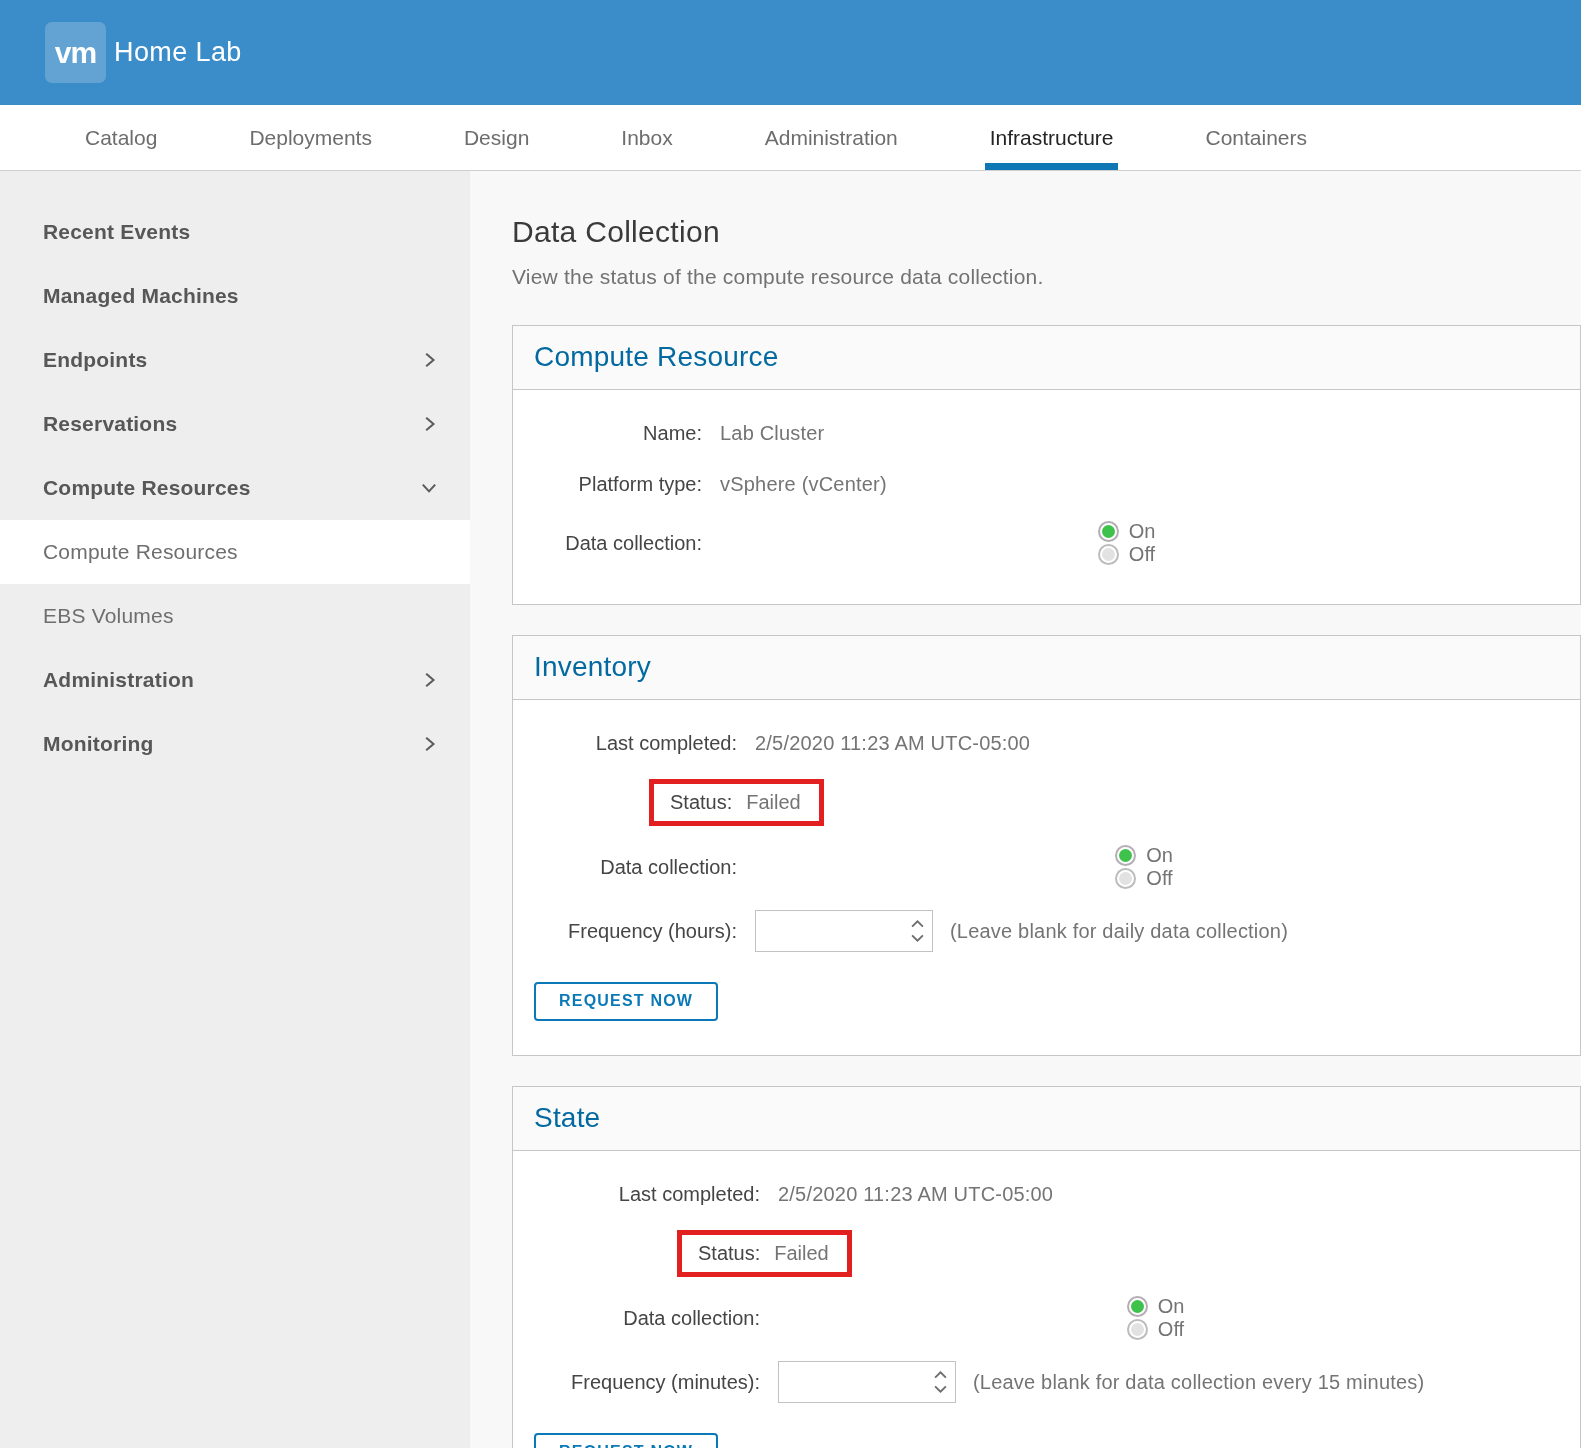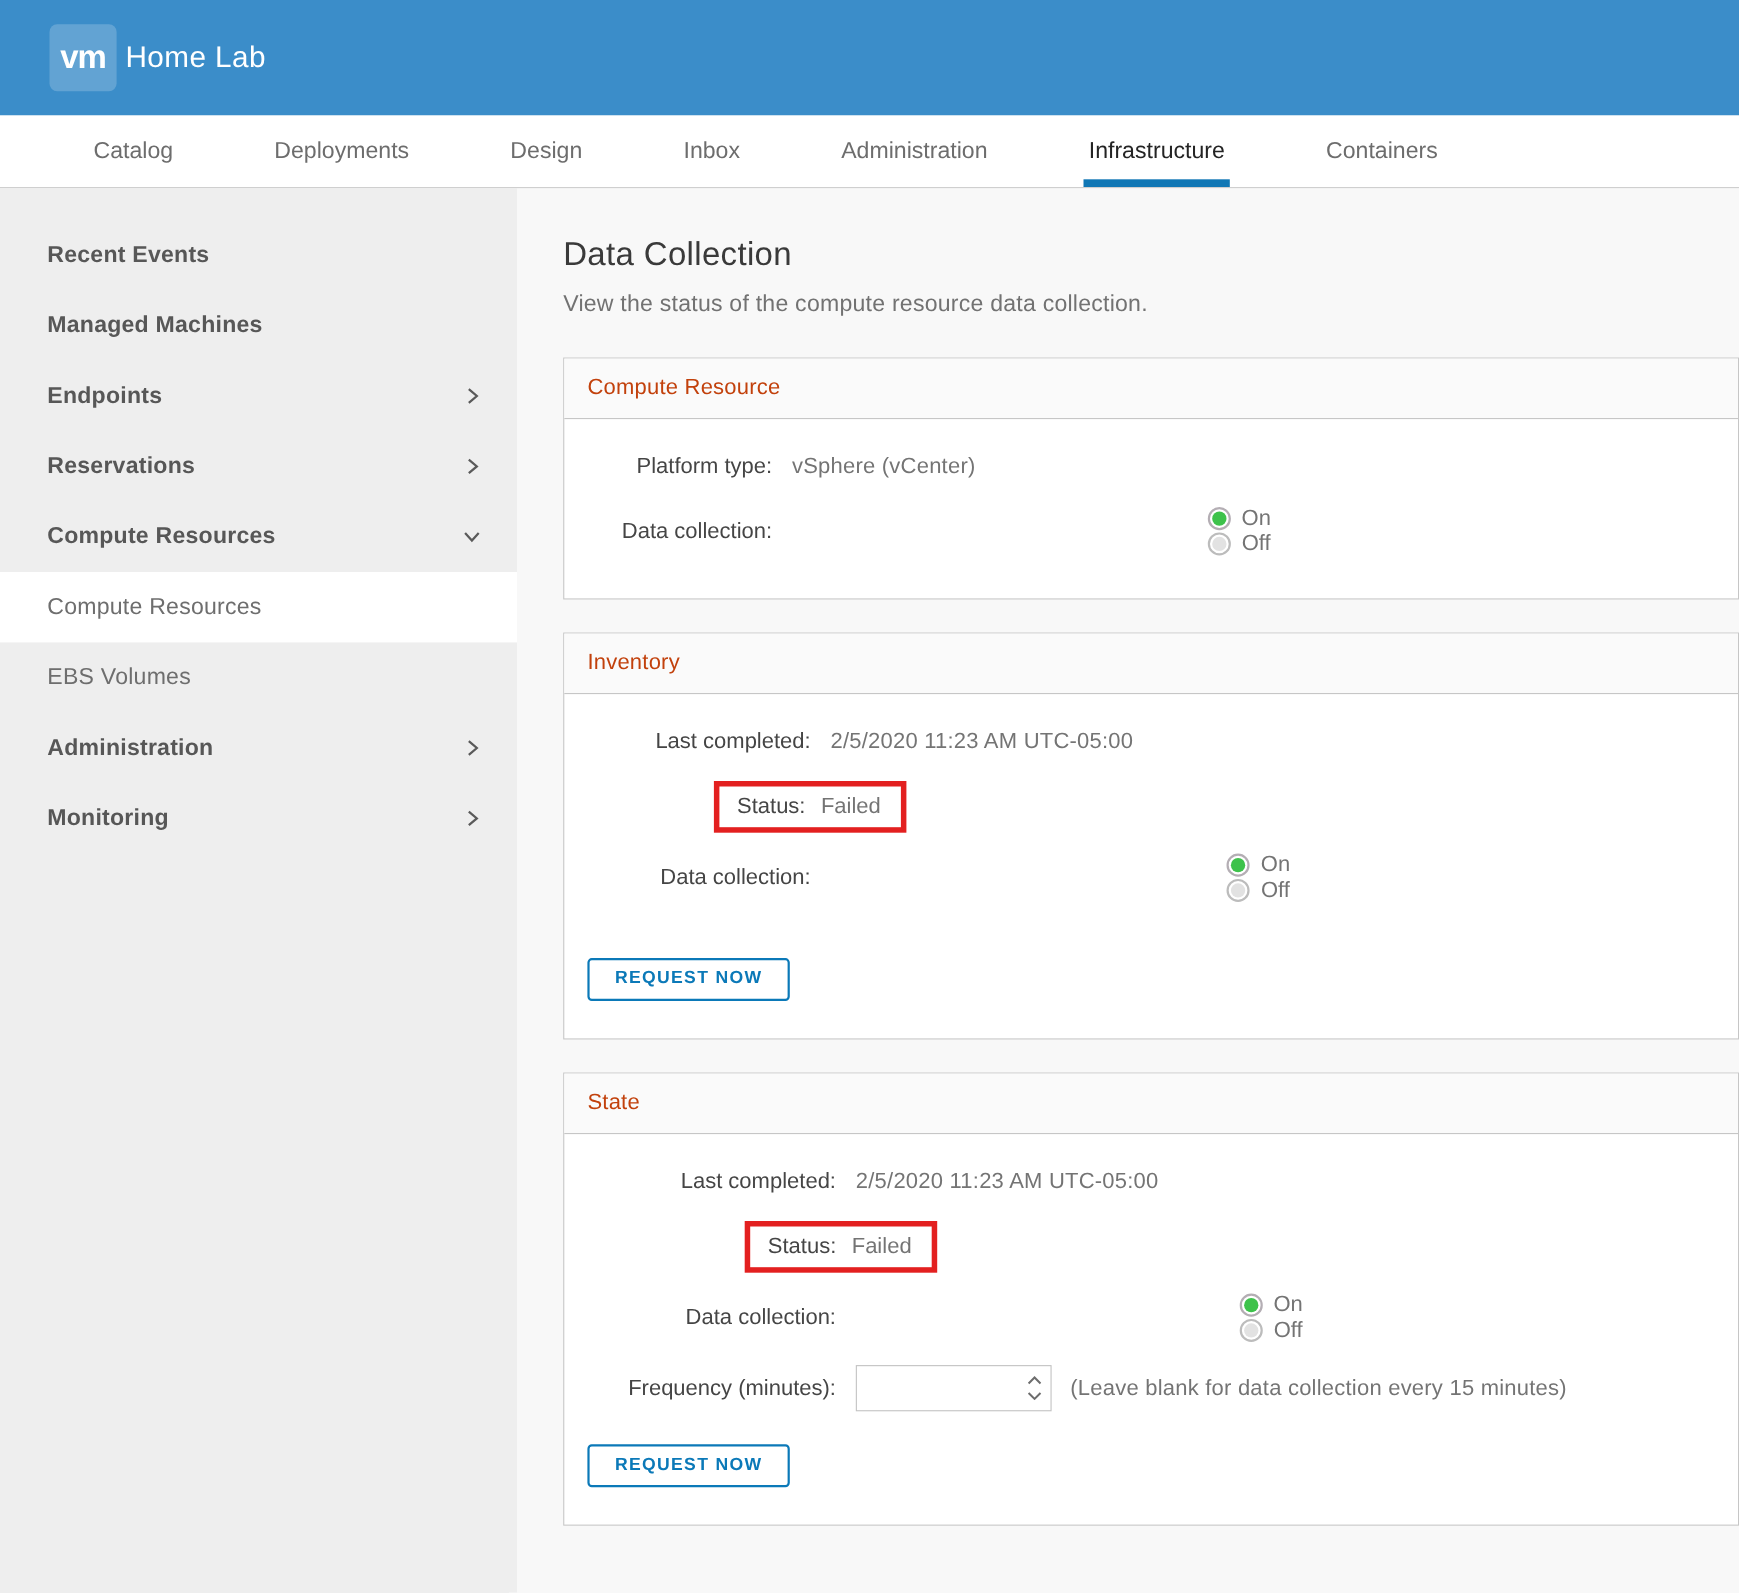--- a/index.html
+++ b/index.html
@@ -36,21 +36,21 @@
   .side-item.sub { font-weight:400; color:#6e6e6e; }
   .side-item.selected { background:#ffffff; }
 
   .main { flex:1; padding:44px 0 0 42px; }
   .page-title { font-size:30px; font-weight:400; color:#3a3a3a; letter-spacing:0.3px; }
   .page-subtitle { margin-top:16px; font-size:21px; color:#727272; letter-spacing:0.2px; }
 
   
   .panels { margin-top:36px; }
   .panel { background:#fff; border:1px solid #c6c6c6; margin-bottom:30px; }
-  .panel-header { background:#fafafa; border-bottom:1px solid #c6c6c6; padding:15px 21px 16px; font-size:20px; color:#c2410c; letter-spacing:0.2px; }
+  .panel-header { background:#fafafa; border-bottom:1px solid #c6c6c6; padding:15px 21px 16px; font-size:28px; color:#0369a1; letter-spacing:0.2px; }
   .panel-body { padding:28px 21px 34px; }
 
   .frow { display:grid; align-items:center; margin-bottom:20px; min-height:31px; font-size:20px; }
   .cols-1 { grid-template-columns:186px 1fr; }   
   .cols-2 { grid-template-columns:221px 1fr; }   
   .cols-3 { grid-template-columns:244px 1fr; }   
   .flabel { text-align:right; padding-right:18px; color:#454545; }
   .fvalue { color:#747474; letter-spacing:0.2px; }
 
   
@@ -165,20 +165,24 @@
     <main class="main">
       <h1 class="page-title">Data Collection</h1>
       <p class="page-subtitle">View the status of the compute resource data collection.</p>
 
       <div class="panels">
 
         <section class="panel">
           <div class="panel-header">Compute Resource</div>
           <div class="panel-body">
             <div class="frow cols-1">
+              <div class="flabel">Name:</div>
+              <div class="fvalue">Lab Cluster</div>
+            </div>
+            <div class="frow cols-1">
               <div class="flabel">Platform type:</div>
               <div class="fvalue">vSphere (vCenter)</div>
             </div>
             <div class="frow cols-1" style="margin-bottom:4px;">
               <div class="flabel">Data collection:</div>
               <div class="radio-group">
                 <span class="radio-opt">
                   <span class="radio on">
                       <span class="dot"></span>
                     </span>
@@ -216,20 +220,41 @@
                       <span class="dot"></span>
                     </span>
                   <span class="rlabel">On</span>
                 </span>
                 <span class="radio-opt">
                   <span class="radio off">
                       <span class="dot"></span>
                     </span>
                   <span class="rlabel">Off</span>
                 </span>
+              </div>
+            </div>
+            <div class="frow cols-2" style="margin-top:14px; margin-bottom:0;">
+              <div class="flabel">Frequency (hours):</div>
+              <div class="freq-wrap">
+                <span class="spinbox">
+                  <input class="spin-text" type="text" value="" style="">
+                  <span class="spin-btns">
+                    <span class="spin-btn">
+                      <svg width="13" height="8" viewBox="0 0 12 7">
+                          <path d="M1 6 L6 1 L11 6" fill="none" stroke="#6d6d6d" stroke-width="1.7"></path>
+                        </svg>
+                    </span>
+                    <span class="spin-btn">
+                      <svg width="13" height="8" viewBox="0 0 12 7">
+                          <path d="M1 1 L6 6 L11 1" fill="none" stroke="#6d6d6d" stroke-width="1.7"></path>
+                        </svg>
+                    </span>
+                  </span>
+                </span>
+                <span class="freq-hint">(Leave blank for daily data collection)</span>
               </div>
             </div>
             <button class="request-btn">REQUEST NOW</button>
           </div>
         </section>
 
         <section class="panel">
           <div class="panel-header">State</div>
           <div class="panel-body">
             <div class="frow cols-3">

